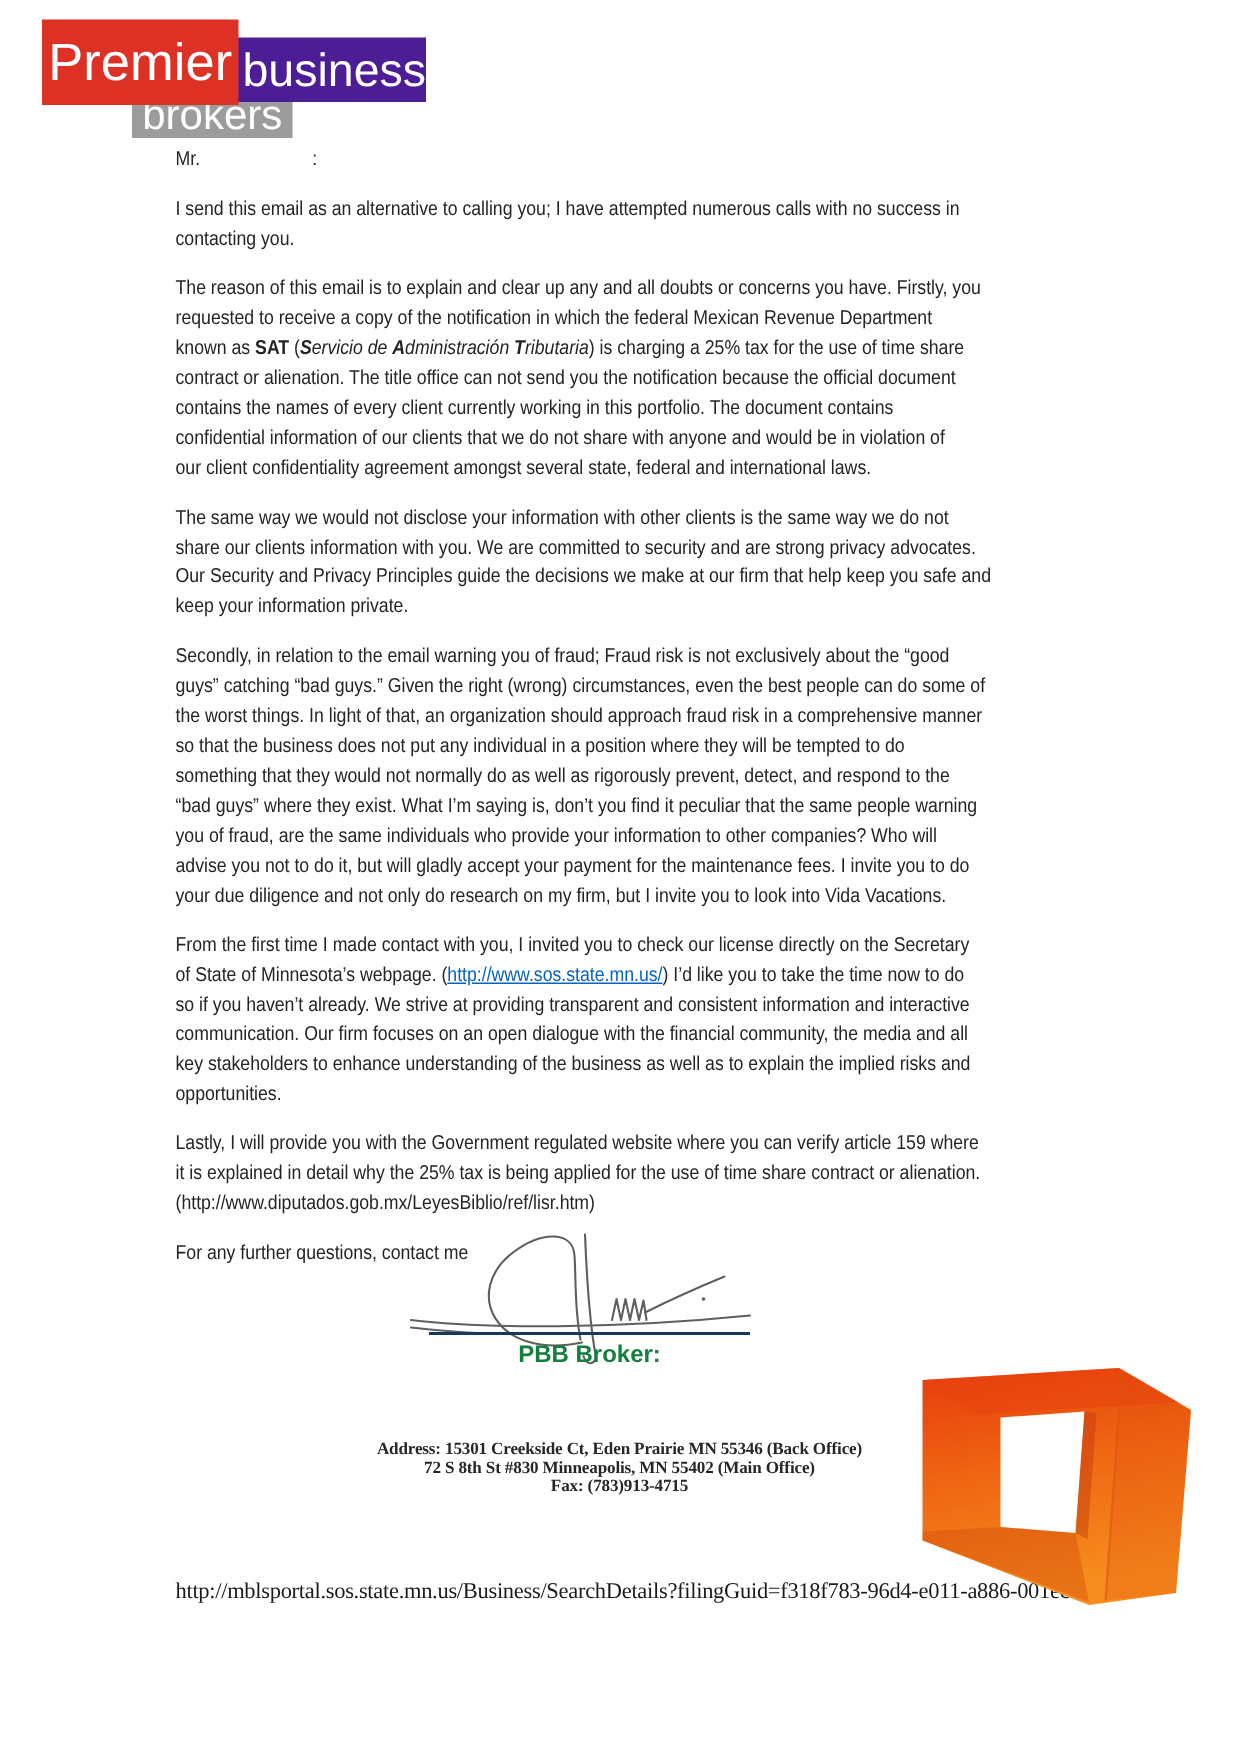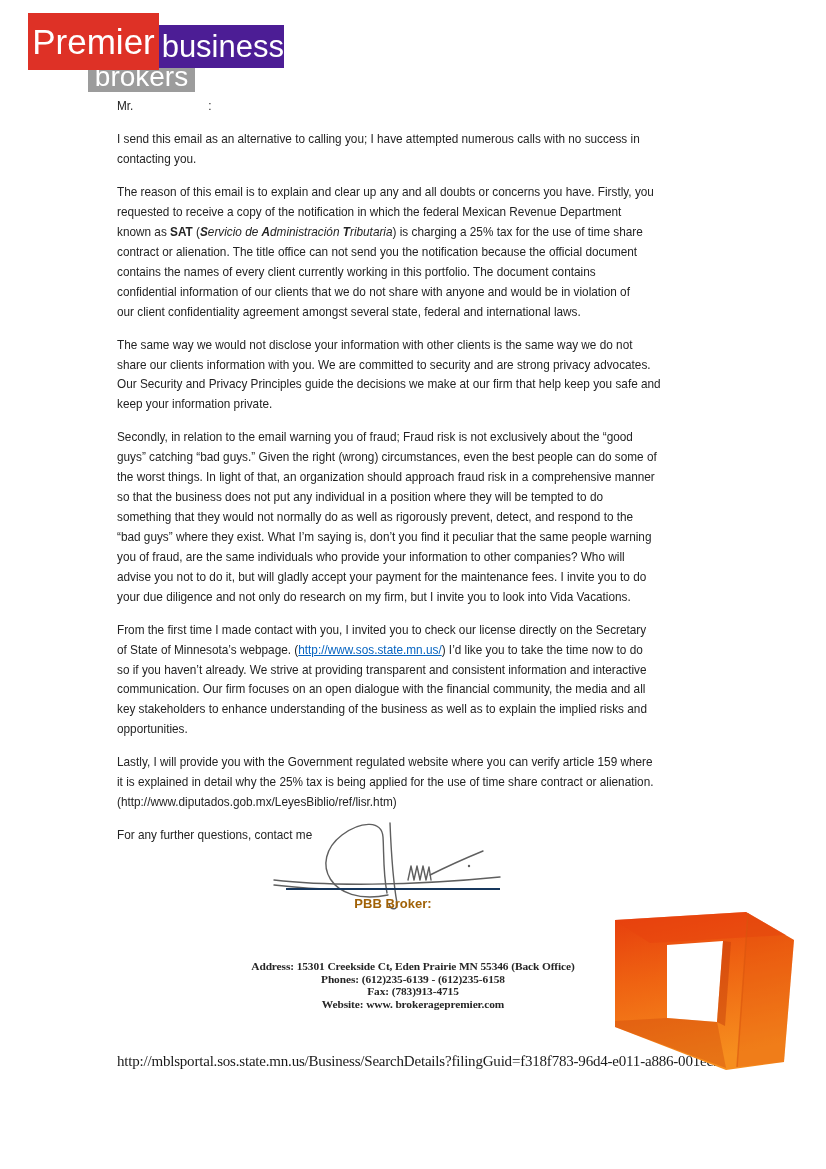--- a/index.html
+++ b/index.html
@@ -21,21 +21,21 @@
   .plines{white-space:pre-line;}
   .rline{white-space:pre;height:19.9px;}
   .redacted{display:inline-block;width:85px;}
   b{font-weight:bold;} i{font-style:italic;}
   a.link{color:#0563c1;text-decoration:underline;cursor:pointer;}
   
   .sig-svg{position:absolute;left:270px;top:813px;}
   .sig-rule{position:absolute;left:286px;top:888px;width:214px;height:0;
     border-top:2.6px solid #17375d;}
   .signer{position:absolute;left:280px;top:893px;width:226px;text-align:center;
-    font-weight:bold;font-size:13px;line-height:21.5px;color:#a16207;}
+    font-weight:bold;font-size:16px;line-height:21.5px;color:#15803d;}
   
   .footer{position:absolute;left:0;top:960px;width:826px;text-align:center;
     font-family:"Liberation Serif",serif;font-weight:bold;font-size:11.4px;
     line-height:12.7px;color:#262626;letter-spacing:-0.1px;}
   .bottom-url{position:absolute;left:117px;top:1053px;
     font-family:"Liberation Serif",serif;font-size:15px;letter-spacing:-0.2px;color:#1a1a1a;}
   
   .cube{position:absolute;left:598px;top:910px;}
 </style>
 </head>
@@ -113,23 +113,22 @@
       <circle cx="199" cy="53" r="1.2" fill="#5f5f5f" stroke="none"></circle>
     </g>
   </svg>
   <div class="sig-rule"></div>
   <div class="signer">
     <div>PBB Broker:</div>
   </div>
 
   <div class="footer">
     <div>Address: 15301 Creekside Ct, Eden Prairie MN 55346 (Back Office)</div>
-    <div>Phones: (612)235-6139 - (612)235-6158</div>
+    <div>72 S 8th St #830 Minneapolis, MN 55402 (Main Office)</div>
     <div>Fax: (783)913-4715</div>
-    <div>Website: www. brokeragepremier.com</div>
   </div>
 
   <div class="bottom-url">http://mblsportal.sos.state.mn.us/Business/SearchDetails?filingGuid=f318f783-96d4-e011-a886-001ec94ffe7f</div>
 
   <svg class="cube" width="200" height="168" viewBox="0 0 200 168">
     <defs>
       <linearGradient id="cubeg" x1="0" y1="0" x2="0.25" y2="1">
         <stop offset="0" stop-color="#e63c0d"></stop>
         <stop offset="0.45" stop-color="#ef6312"></stop>
         <stop offset="1" stop-color="#f68e1e"></stop>

